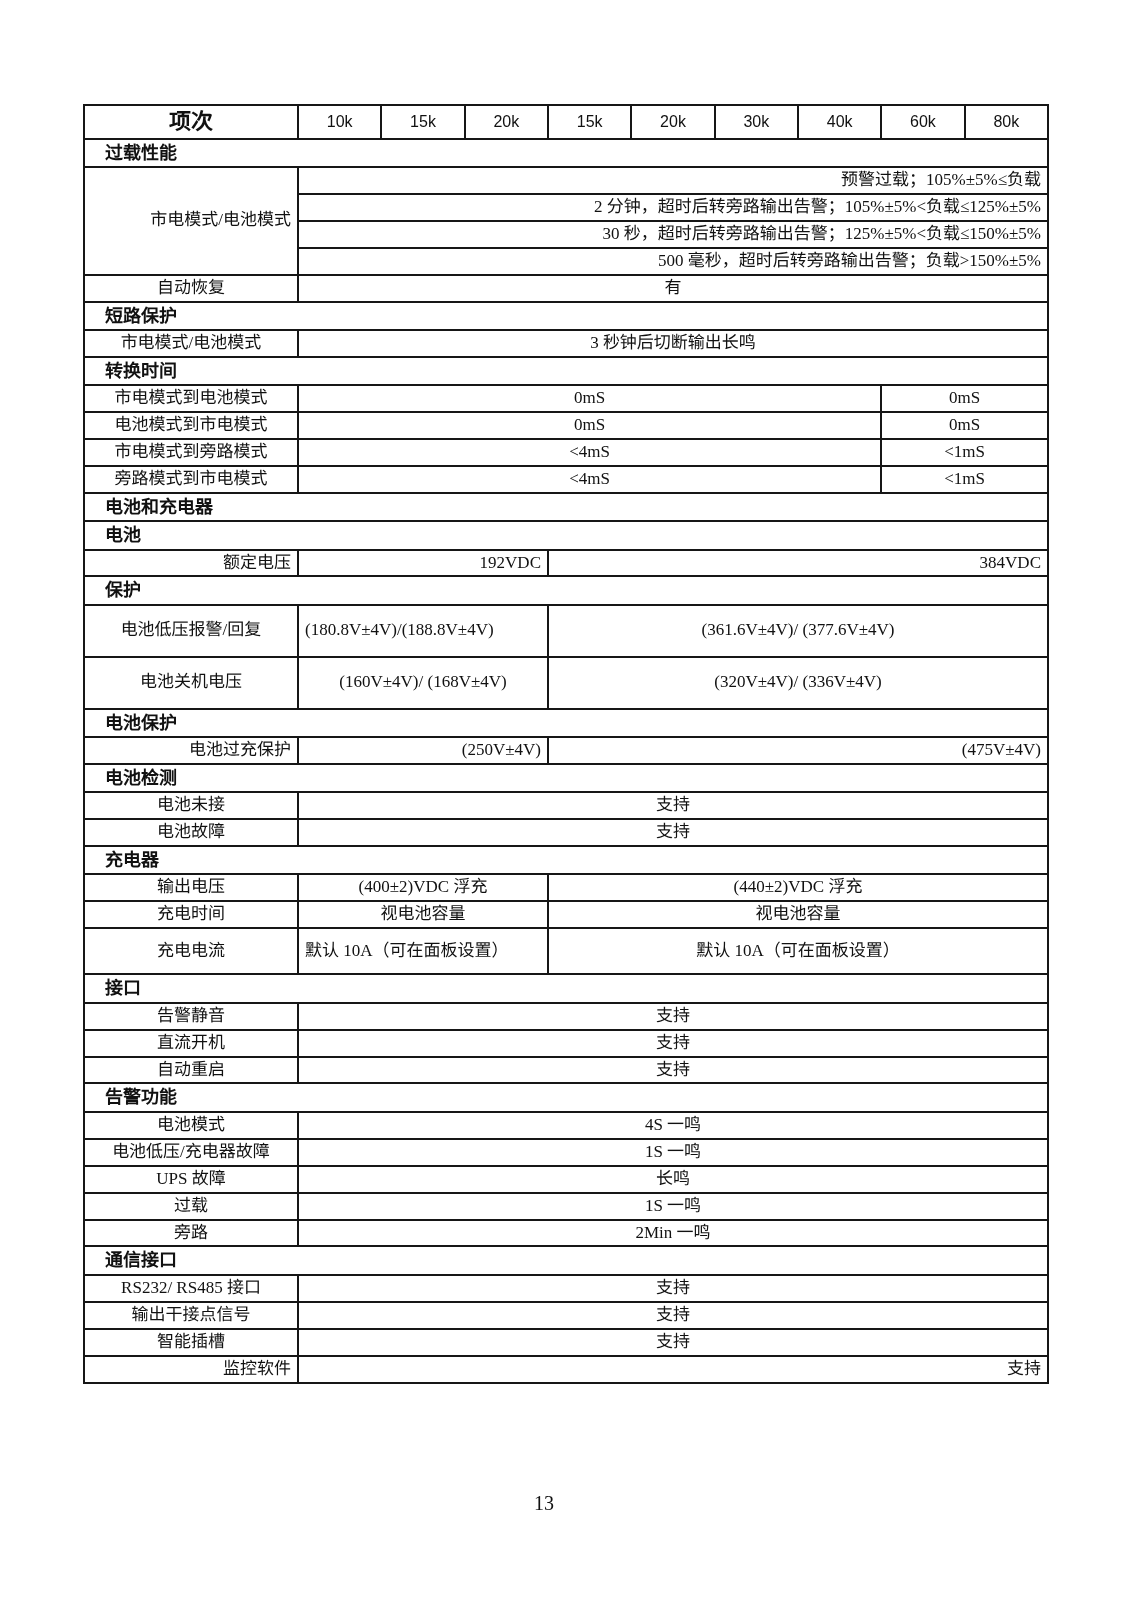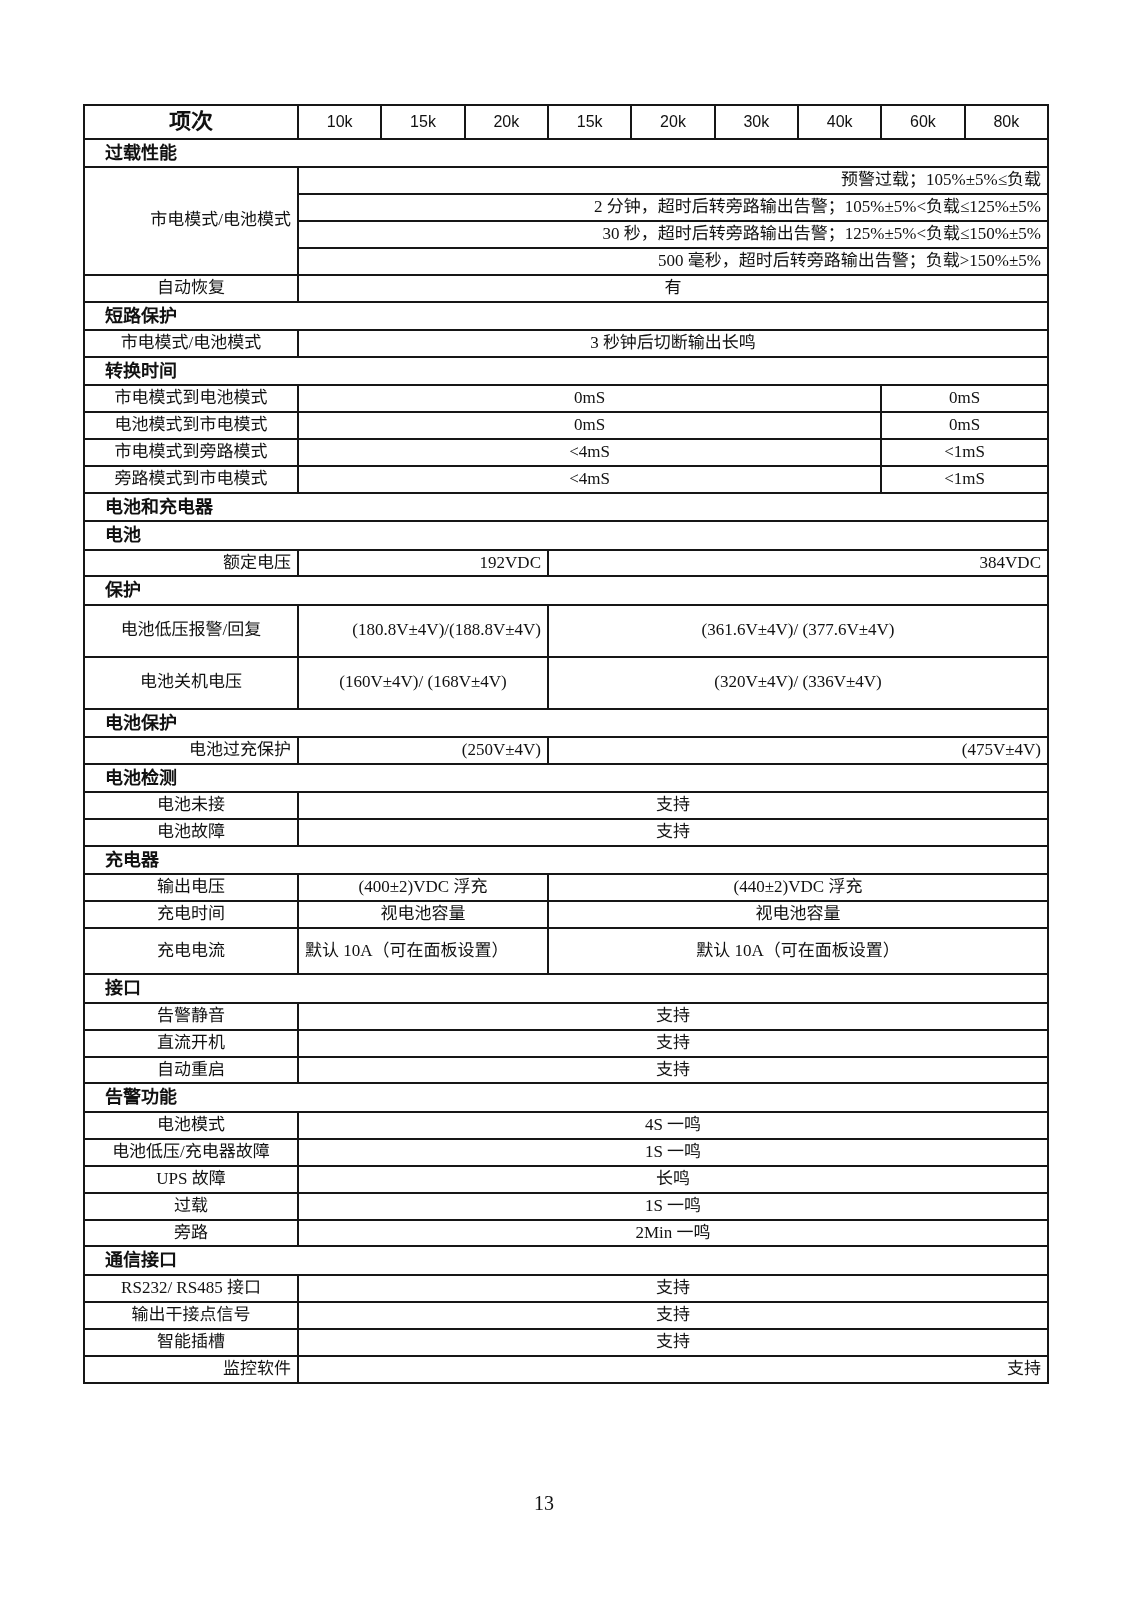--- a/index.html
+++ b/index.html
@@ -37,21 +37,21 @@
     font-family: "Liberation Sans", "DejaVu Sans", sans-serif;
     font-size: 16px;
   }
   .spec-table tr.section-row td {
     text-align: left;
     font-weight: bold;
     font-family: "Liberation Sans", "DejaVu Sans", sans-serif;
     font-size: 18px;
     padding-left: 20px;
   }
-  .spec-table td.left { text-align: right; }
+  .spec-table td.left { text-align: left; }
   .spec-table td.justify { text-align: justify; text-align-last: left; }
   tr.h28 td { height: 26px; text-align: right; }
   tr.h54 td { height: 52px; margin-top: 8px; }
   tr.h48 td { height: 46px; margin-top: 36px; }
   .page-number {
     position: absolute;
     left: 499px; top: 1492px;
     width: 90px;
     text-align: center;
     font-size: 20px;

